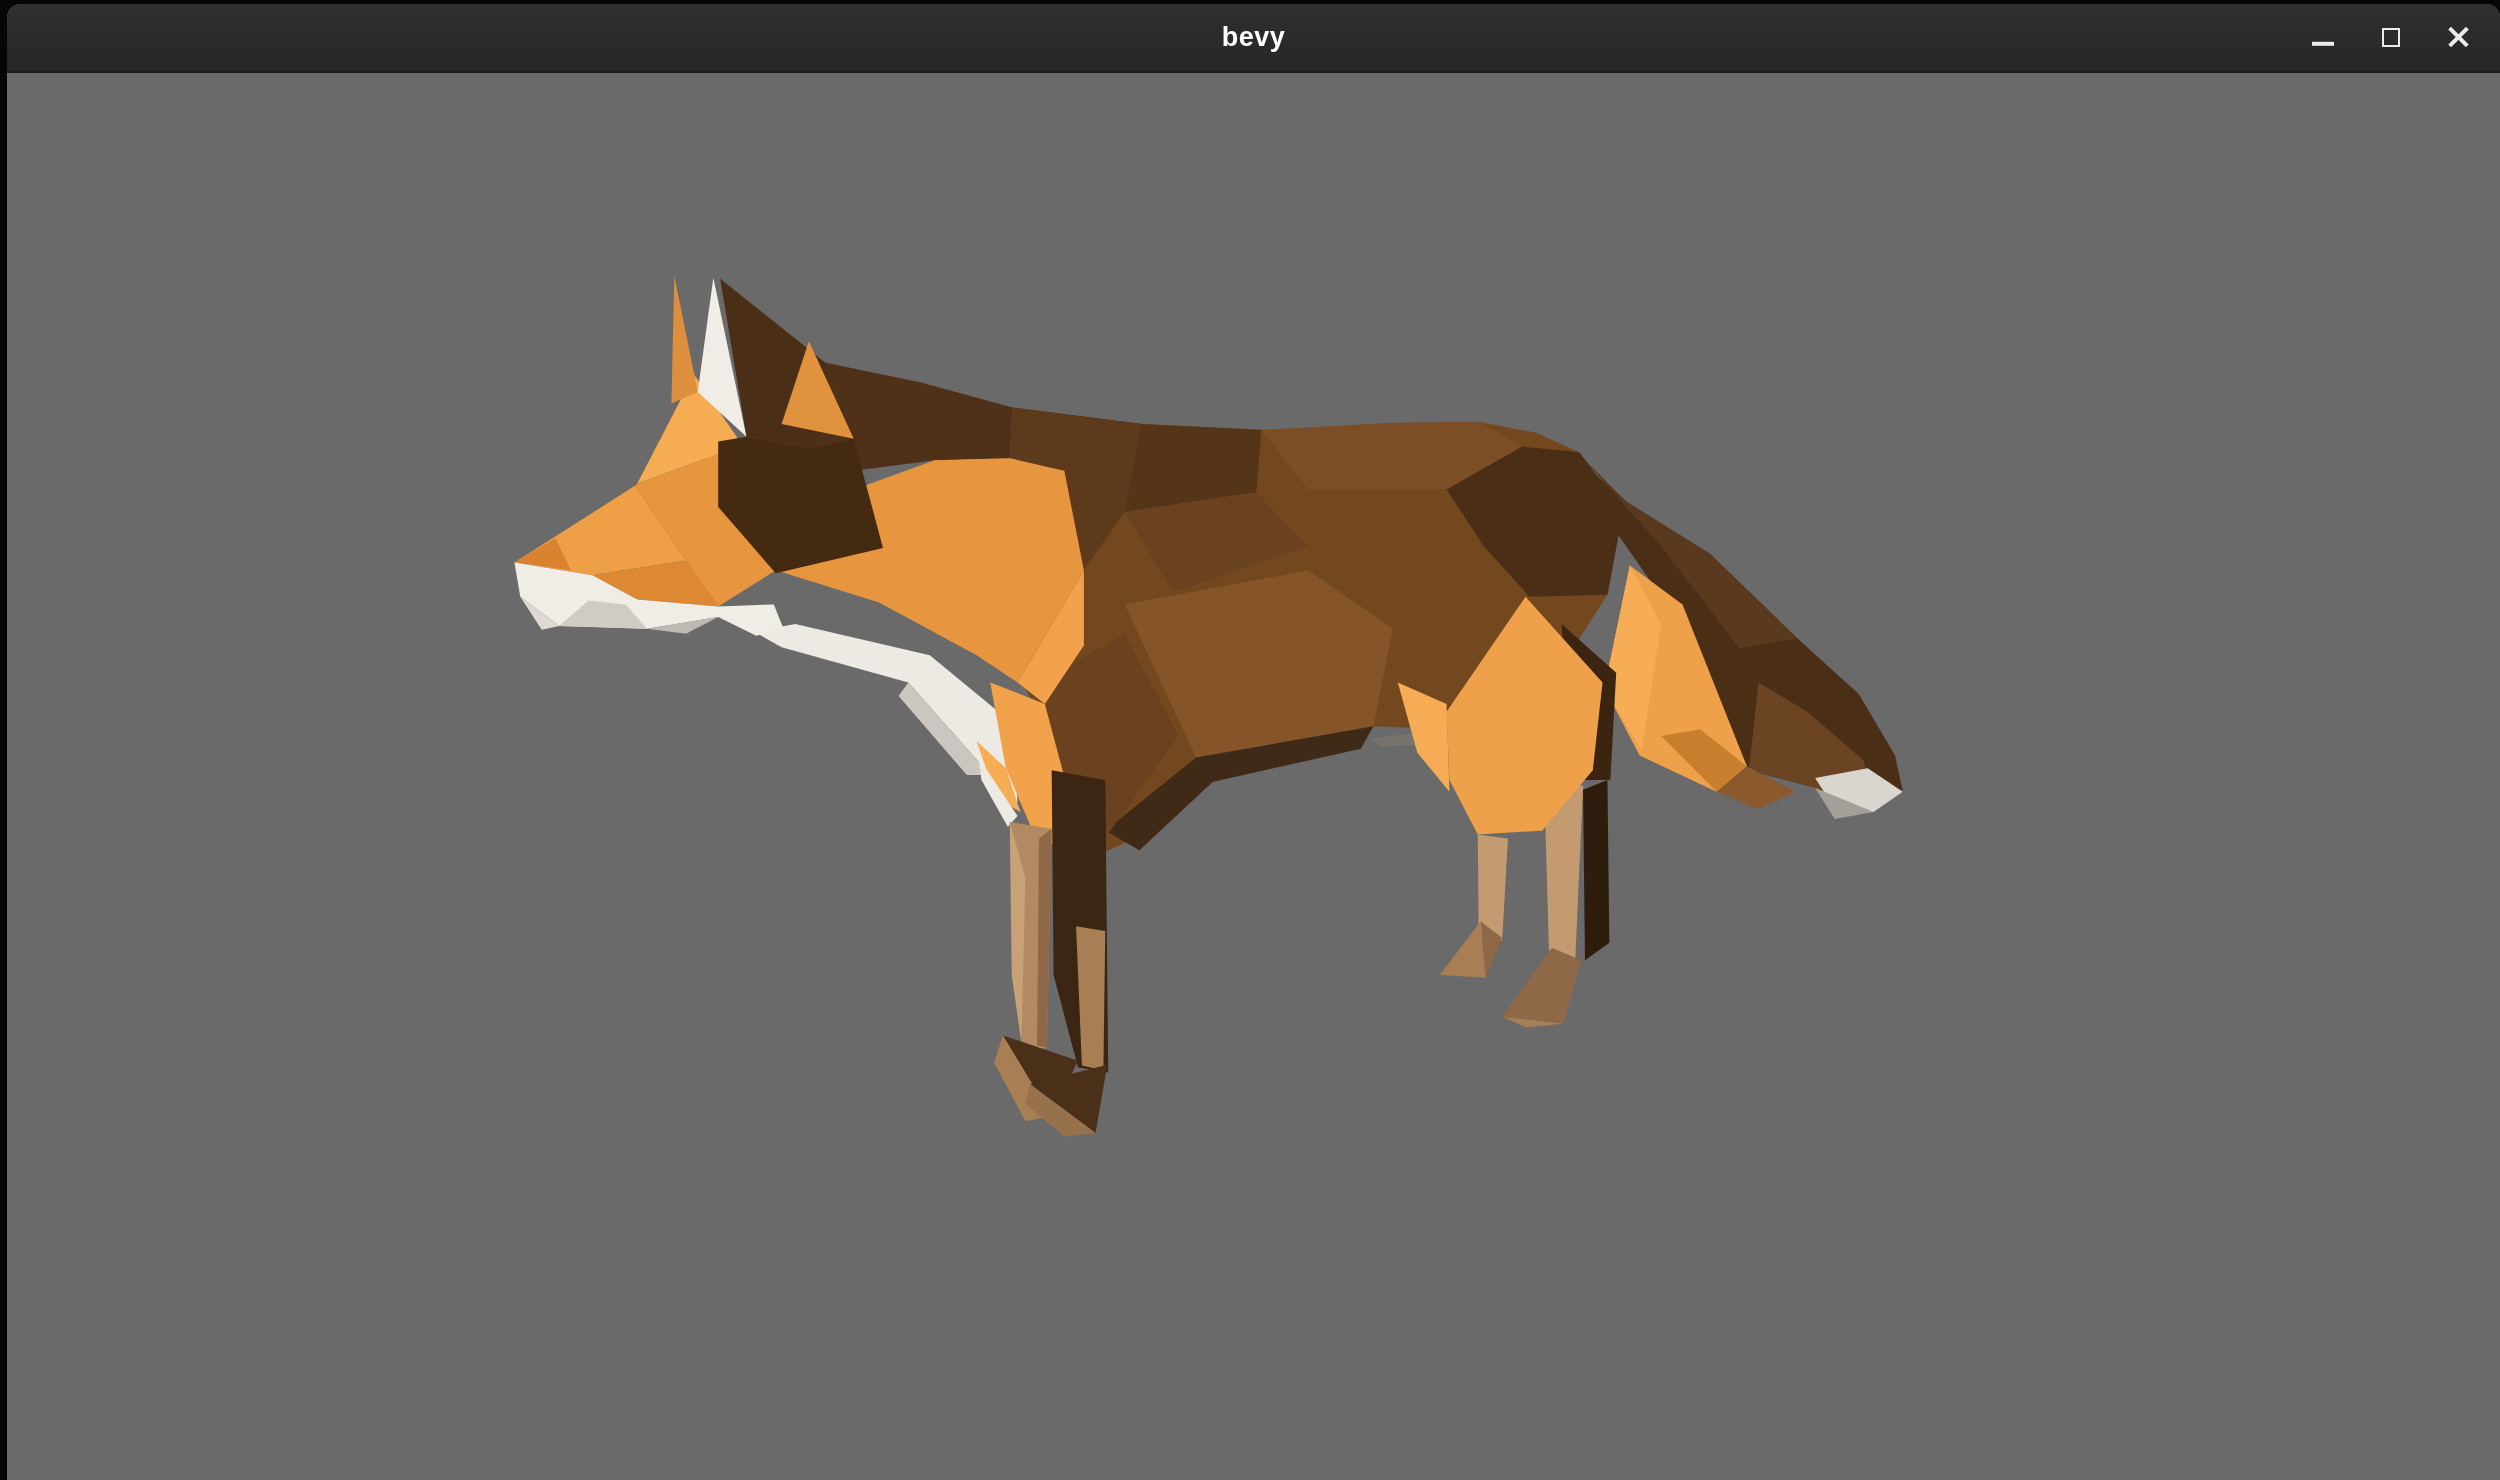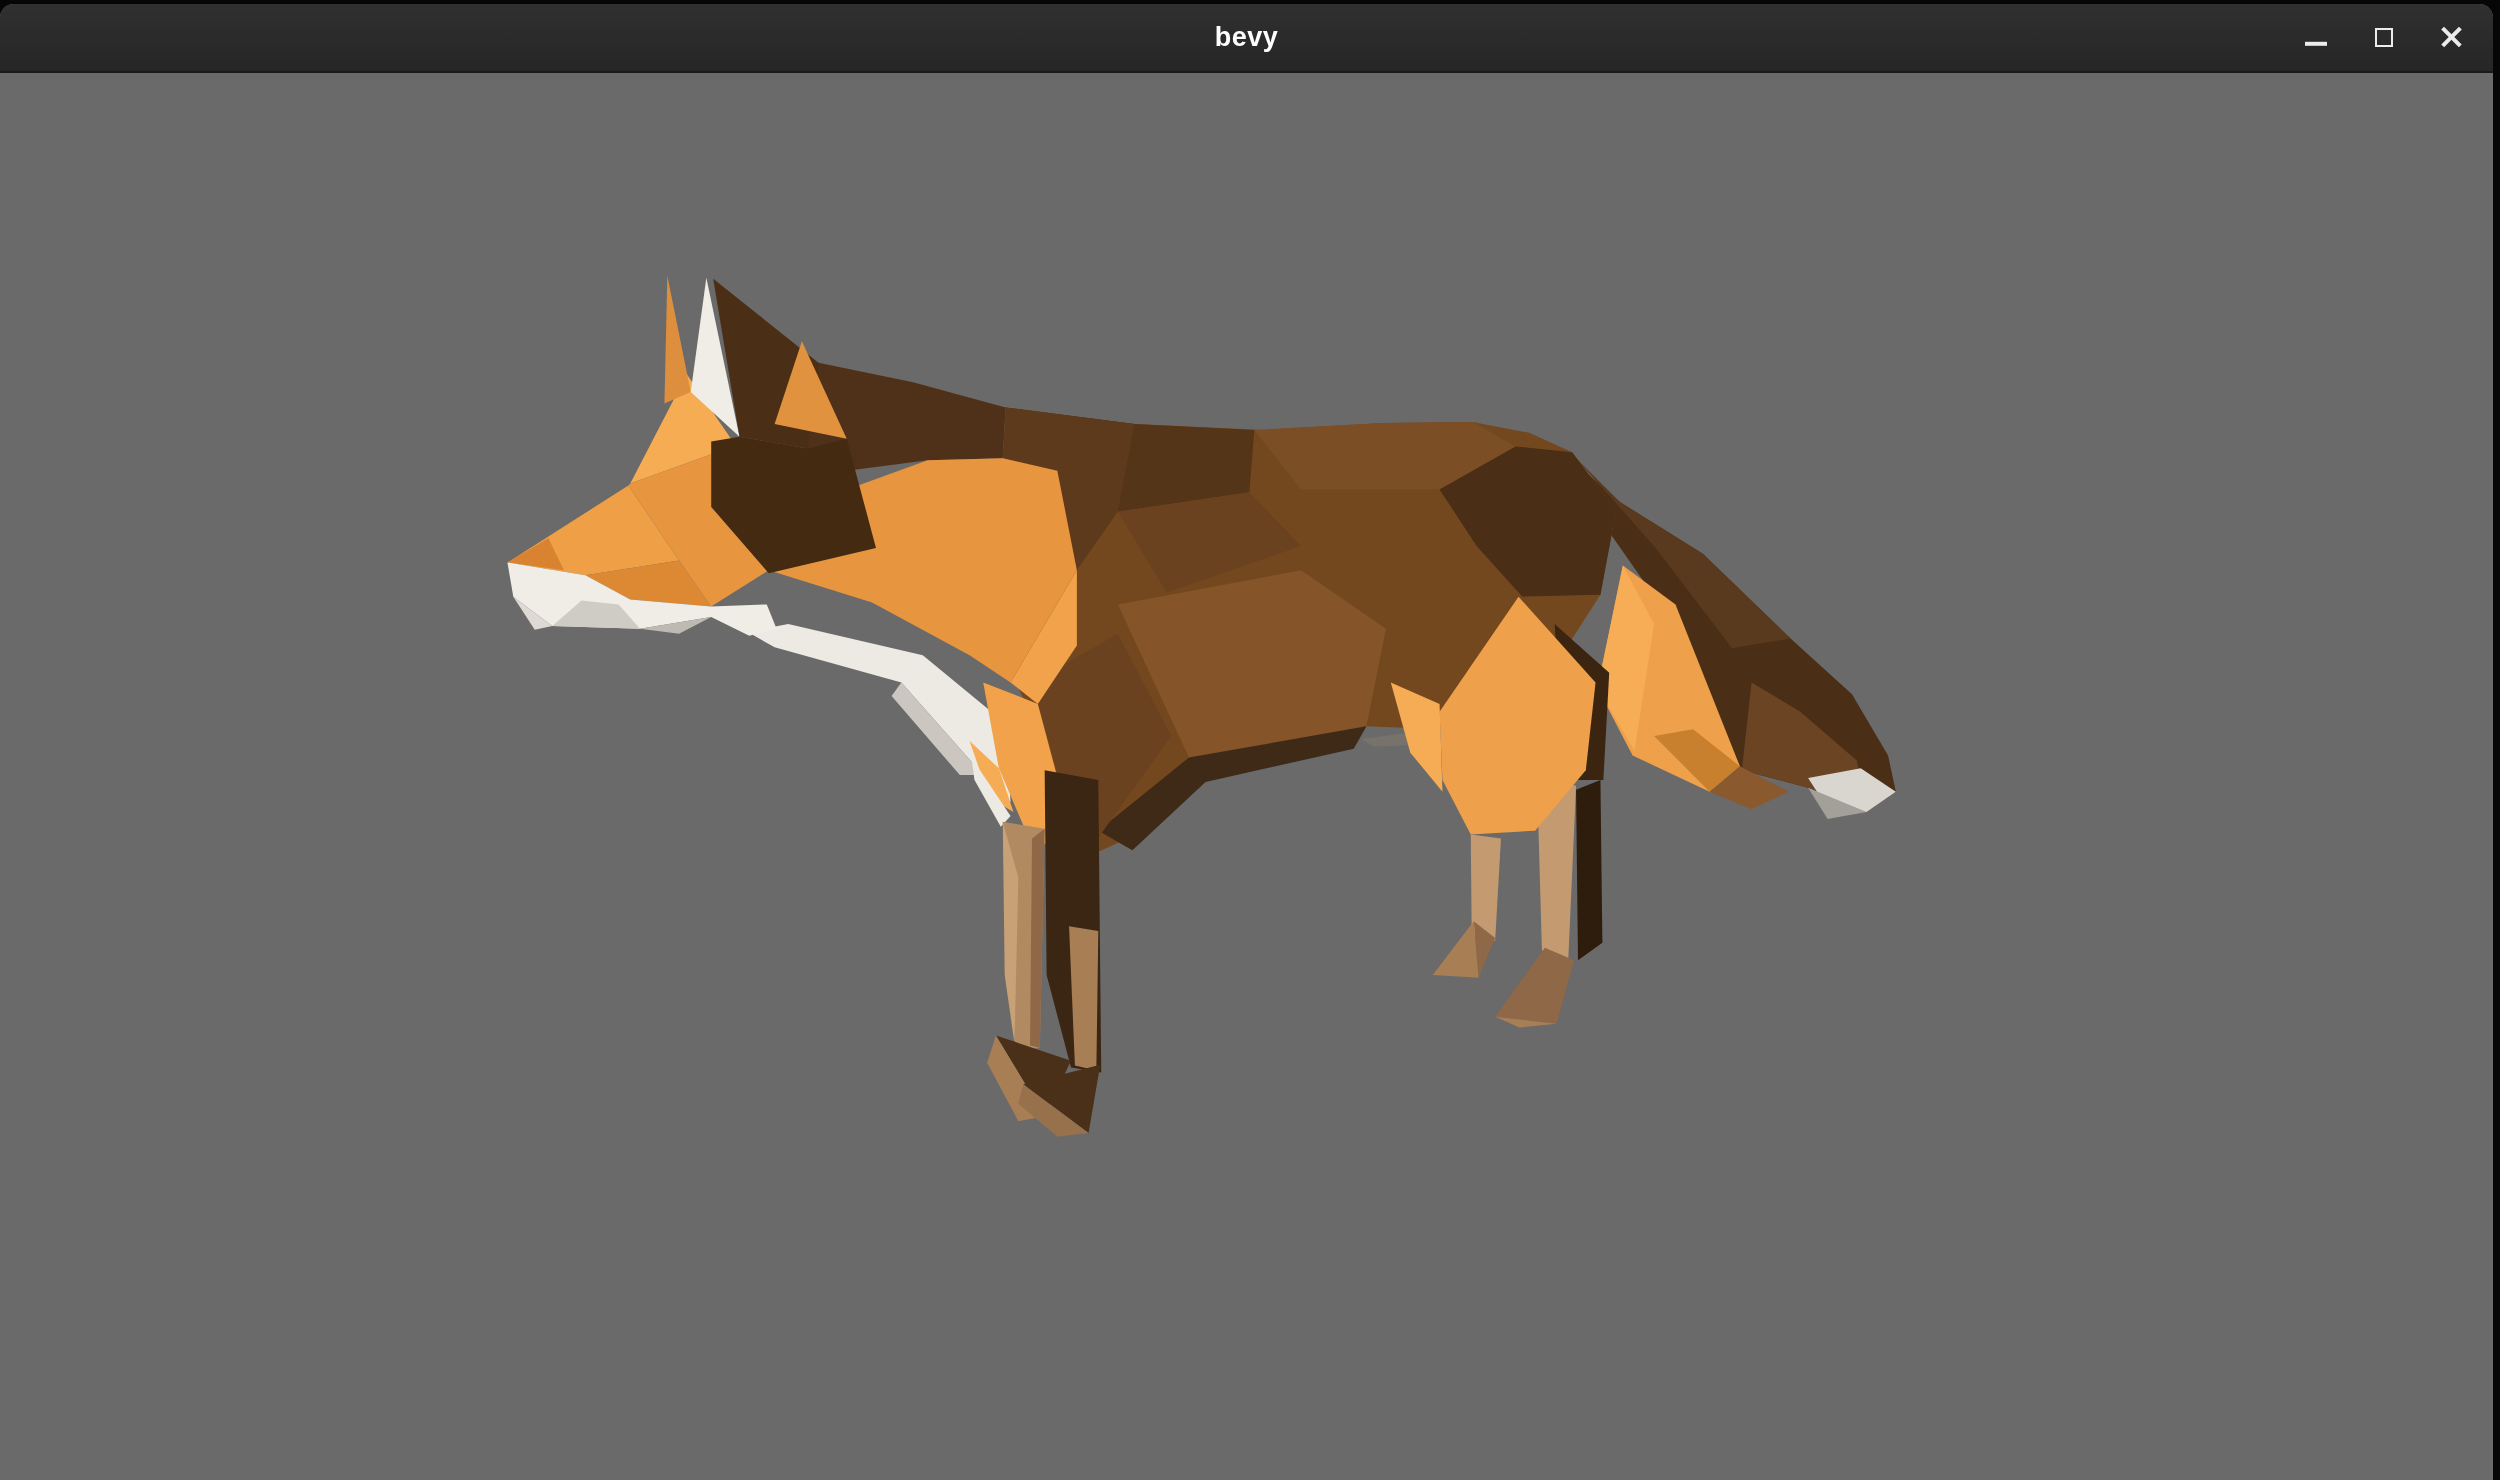--- a/index.html
+++ b/index.html
@@ -1,18 +1,18 @@
 <!DOCTYPE html>
 <html><head>
 <meta charset="utf-8">
 <style>
   html,body{margin:0;padding:0;width:2501px;height:1480px;background:#060606;overflow:hidden;}
   *{box-sizing:border-box;}
   .window{
-    position:absolute;left:0;top:3.9px;width:2493px;height:1477px;
+    position:absolute;left:7px;top:3.9px;width:2493px;height:1477px;
     border-radius:13.7px 13.7px 0 0;overflow:hidden;background:#6a6a6a;
     font-family:"Liberation Sans","DejaVu Sans",sans-serif;
   }
   .titlebar{
     position:absolute;left:0;top:0;width:100%;height:69px;
     background:linear-gradient(#303030,#262626);
     border-bottom:2px solid #1a1a1a;
     display:flex;align-items:center;justify-content:center;
   }
   .title{

